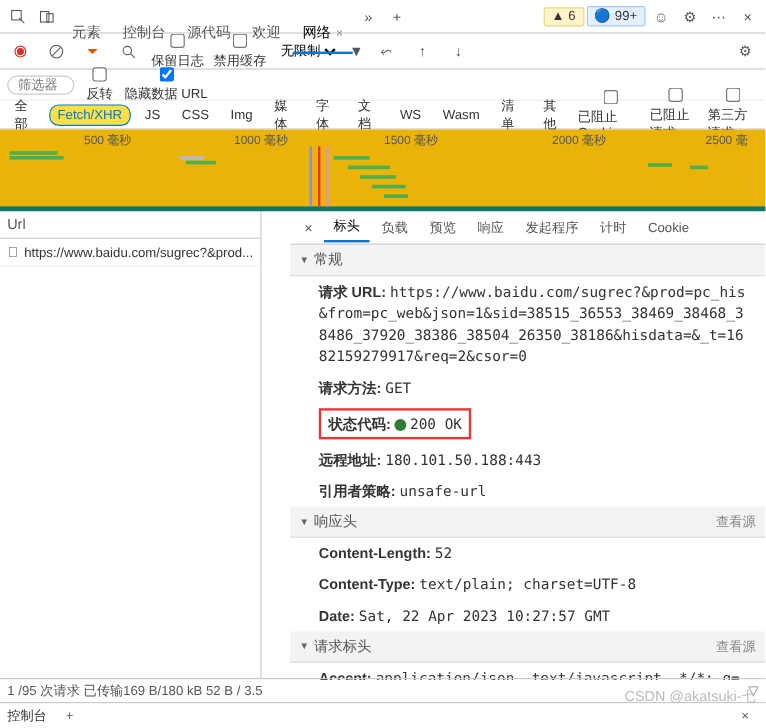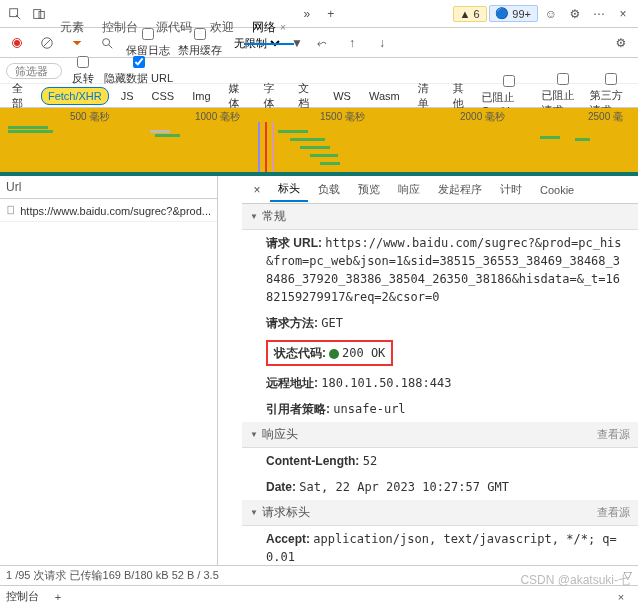--- a/index.html
+++ b/index.html
@@ -208,20 +208,21 @@
       <div class="kv"><span class="status-box"><b>状态代码:</b><span class="status-dot"></span><span class="mono">200 OK</span></span></div>
       <div class="kv"><b>远程地址:</b> <span class="mono">180.101.50.188:443</span></div>
       <div class="kv"><b>引用者策略:</b> <span class="mono">unsafe-url</span></div>
 
       <div class="section-head">
           <span class="tri">▼</span>
           <span>响应头</span>
           <span class="src">查看源</span>
         </div>
       <div class="kv"><b>Content-Length:</b> <span class="mono">52</span></div>
+      <div class="kv"><b>Content-Type:</b> <span class="mono">text/plain; charset=UTF-8</span></div>
       <div class="kv"><b>Date:</b> <span class="mono">Sat, 22 Apr 2023 10:27:57 GMT</span></div>
 
       <div class="section-head">
           <span class="tri">▼</span>
           <span>请求标头</span>
           <span class="src">查看源</span>
         </div>
       <div class="kv"><b>Accept:</b> <span class="mono">application/json, text/javascript, */*; q=0.01</span></div>
 
     </div>

